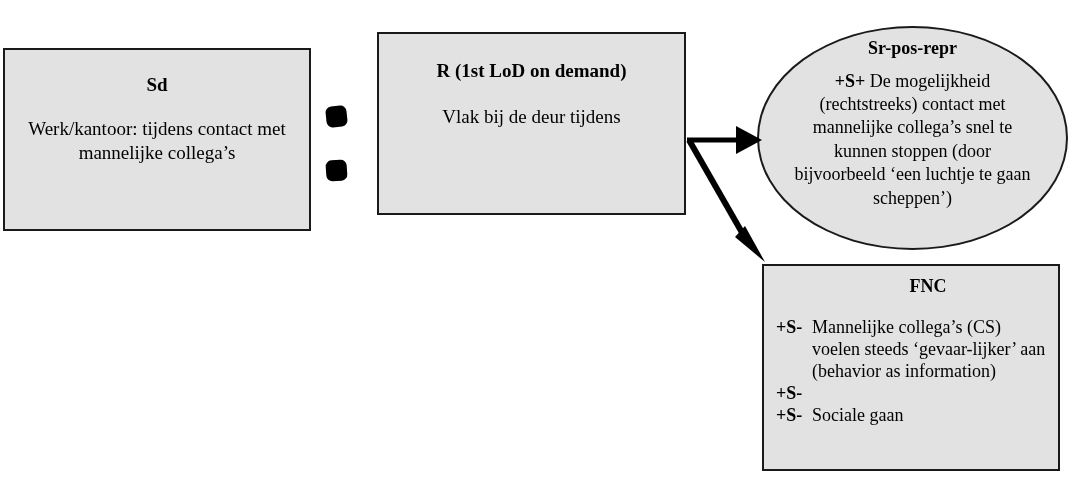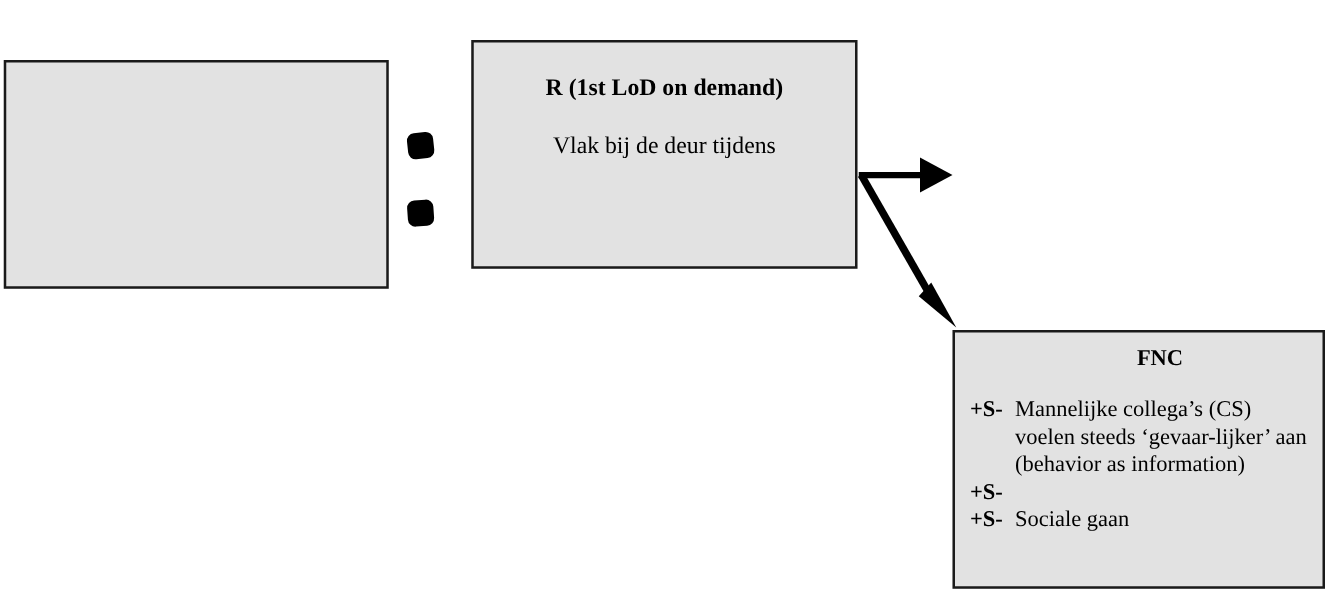--- a/index.html
+++ b/index.html
@@ -148,32 +148,38 @@
     height: 477px;
     pointer-events: none;
   }
 </style>
 </head>
 <body>
 
 <div id="canvas">
 
   <div class="node" id="node-sd">
+    <div class="node-title">Sd</div>
+    <div class="node-body">Werk/kantoor: tijdens contact met mannelijke collega’s</div>
   </div>
 
   <div id="dots">
     <div class="dot first"></div>
     <div class="dot second"></div>
   </div>
 
   <div class="node" id="node-r">
     <div class="node-title">R (1st LoD on demand)</div>
     <div class="node-body">Vlak bij de deur tijdens</div>
   </div>
 
+  <div class="node ellipse" id="node-sr">
+    <div class="node-title">Sr-pos-repr</div>
+    <div class="node-body"><b>+S+</b> <span>De mogelijkheid (rechtstreeks) contact met mannelijke collega’s snel te kunnen stoppen (door bijvoorbeeld ‘een luchtje te gaan scheppen’)</span></div>
+  </div>
 
   <div class="node" id="node-fnc">
     <div class="node-title">FNC</div>
     <div class="fnc-list">
       <div class="fnc-item">
         <span class="fnc-marker">+S-</span>
         <span class="fnc-text">Mannelijke collega’s (CS) voelen steeds ‘gevaar-lijker’ aan (behavior as information)</span>
       </div>
       <div class="fnc-item">
         <span class="fnc-marker">+S-</span>

